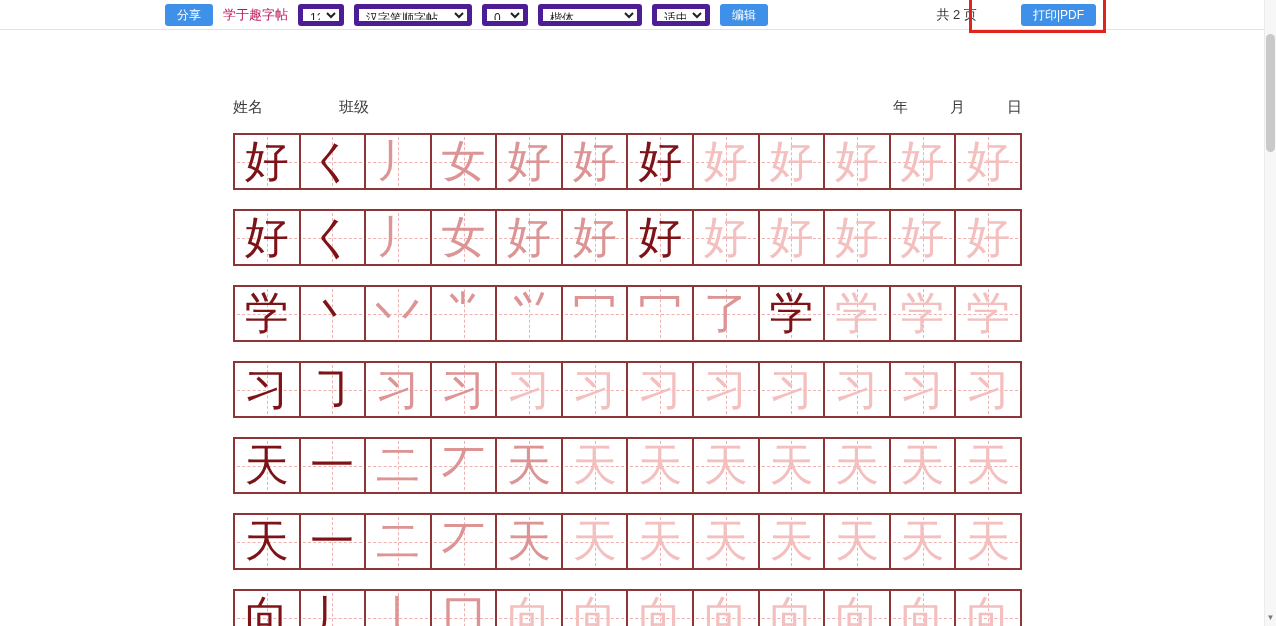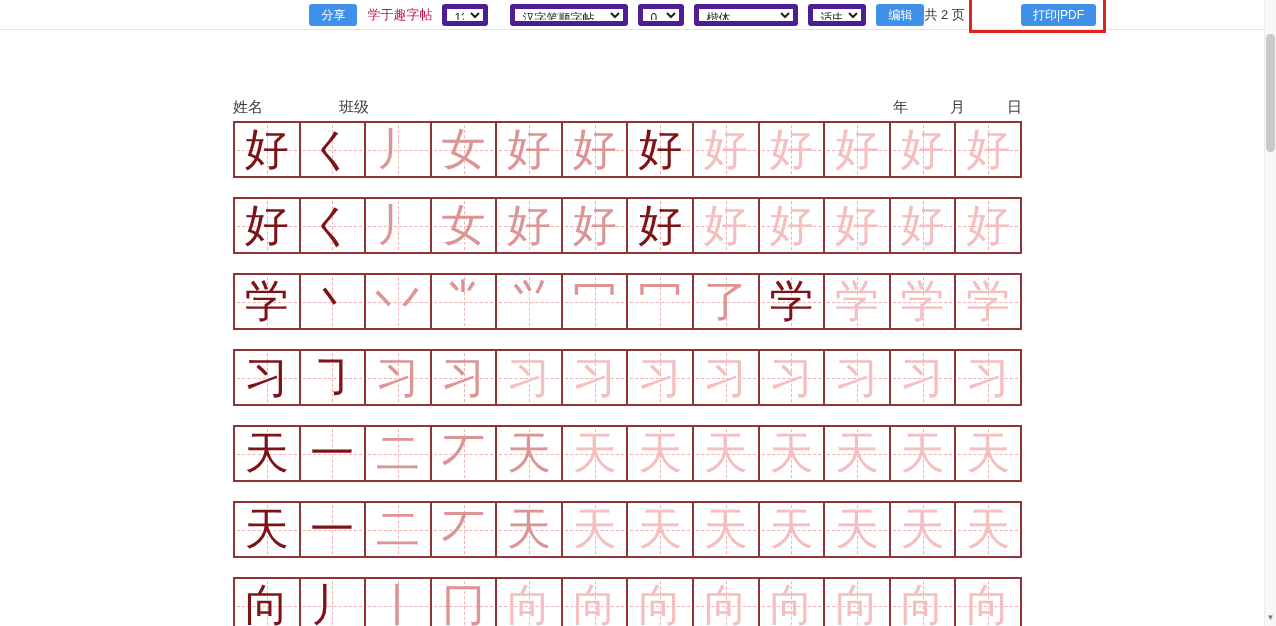--- a/index.html
+++ b/index.html
@@ -3,44 +3,44 @@
 <meta charset="utf-8">
 <style>
   * { margin:0; padding:0; box-sizing:border-box; }
   html,body { width:1276px; height:626px; overflow:hidden; background:#fff;
     font-family:"Liberation Sans", sans-serif; }
   .app { position:relative; width:1276px; height:626px; background:#fff; }
 
   
   .toolbar { position:absolute; left:0; top:0; width:100%; height:30px;
     background:#fff; border-bottom:1px solid #e3e3e3;
-    display:flex; align-items:center; justify-content:flex-end;
+    display:flex; align-items:center; justify-content:space-between;
     padding:0 180px 0 165px; z-index:5; }
   .tb-left { display:flex; align-items:center; gap:10px; }
-  .tb-right { display:flex; align-items:center; gap:12px; }
+  .tb-right { display:flex; align-items:center; gap:0; }
   .btn { background:#3f90e8; color:#fff; border:none; border-radius:3px;
     font-size:12px; line-height:1; padding:5px 12px; cursor:pointer;
     font-family:"Liberation Sans", sans-serif; white-space:nowrap; }
   .site { font-size:13px; color:#be185d; white-space:nowrap; }
   select { font-size:12px; height:22px; padding:1px 3px; background:#fff;
     border:5px solid #4c1d95; border-radius:3px; color:#222;
     font-family:"Liberation Sans", sans-serif; }
   .sel-narrow { width:46px; }
-  .sel-type { width:118px;margin-left:12px; }
+  .sel-type { width:118px; }
   .sel-font { width:104px; }
   .sel-spacing { width:58px; }
   .page-count { font-size:13px; color:#333; white-space:nowrap; }
   .pdf-wrap { position:relative; display:inline-block;padding-left:44px; }
   .annotation { position:absolute; left:-8px; right:-10px; top:-7px; bottom:-7px;
     border:3px solid #e2231d; pointer-events:none; }
 
   
   .sheet { position:absolute; left:233px; top:98px; width:789px; }
   .sheet-header { display:flex; align-items:baseline; font-size:15px;
-    color:#3a3a3a; margin-bottom:4px; }
+    color:#3a3a3a; margin-bottom:16px; }
   .h-class { margin-left:76px; }
   .h-year { margin-left:auto; }
   .h-month { margin-left:42px; }
   .h-day  { margin-left:42px; }
 
   .grid { width:100%; }
   .row { display:flex; height:57px; border:2px solid #8f3538;
     margin-bottom:19px; background:#fff; }
   .cell { flex:1; position:relative; }
   .cell + .cell { border-left:2px solid #8f3538; }

